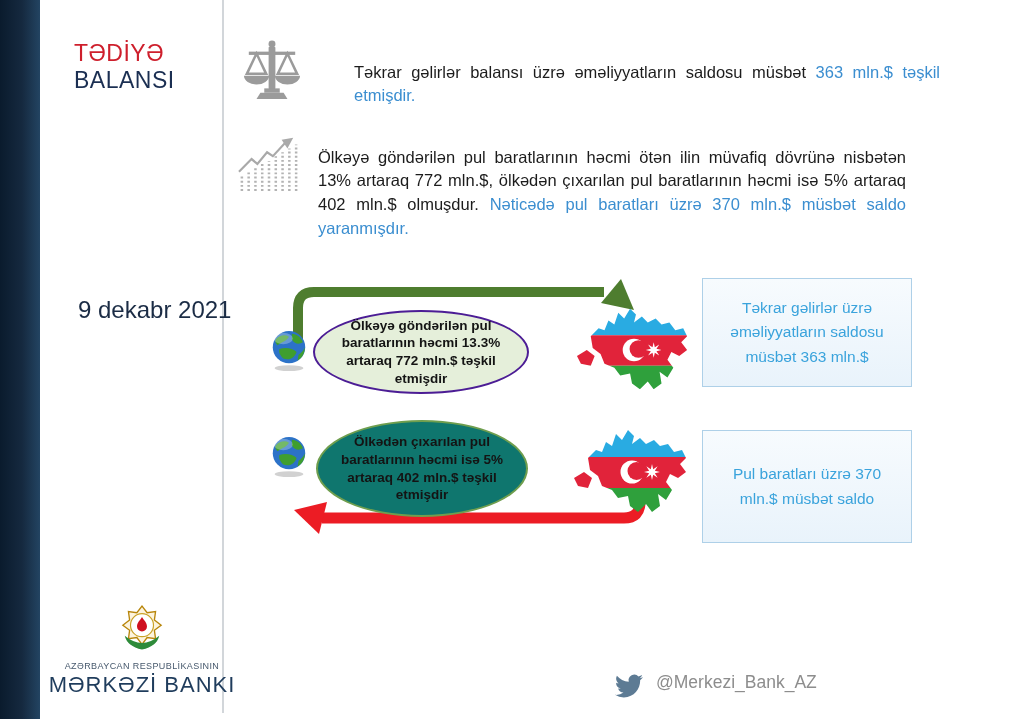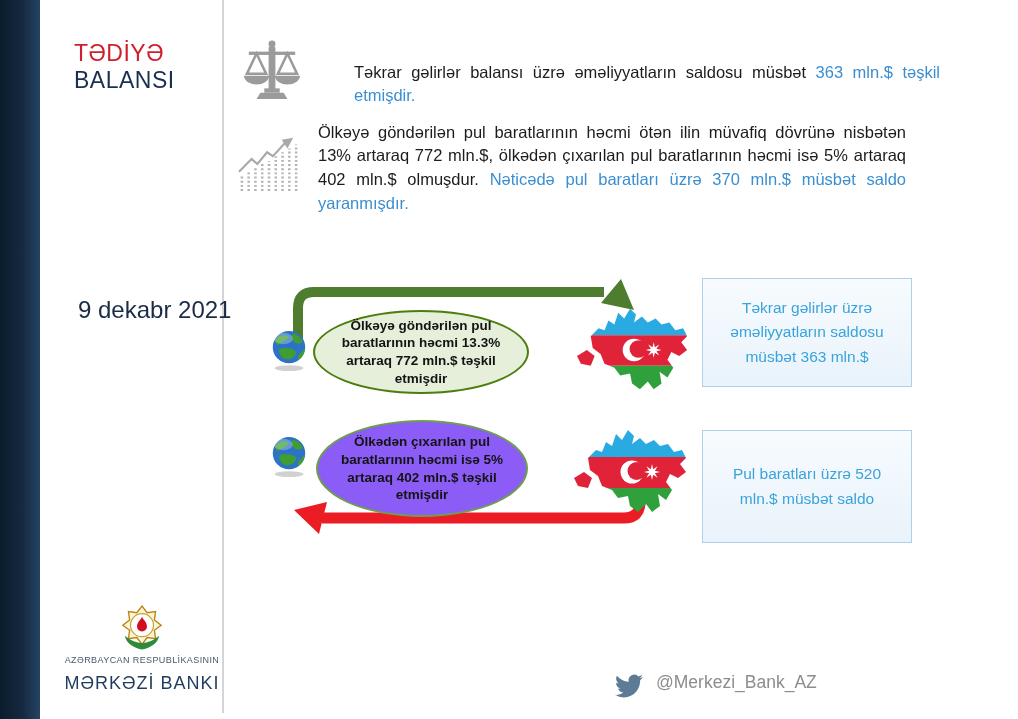--- a/index.html
+++ b/index.html
@@ -12,35 +12,35 @@
 
   .title{position:absolute;left:74px;top:40px;font-weight:normal;font-size:23px;
     letter-spacing:.5px;line-height:1.18;}
   .title .t1{color:#ce1f2c;}
   .title .t2{color:#1b2f52;text-align:center;}
 
   .date{position:absolute;left:78px;top:296px;font-size:24px;color:#1b2c45;}
 
   .logo-block{position:absolute;left:46px;top:604px;width:192px;text-align:center;}
   .logo-block svg{display:block;margin:0 auto;}
-  .org1{font-size:9px;color:#46586c;letter-spacing:.4px;margin-top:1px;white-space:nowrap;}
-  .org2{font-size:18px;color:#1f3c5c;letter-spacing:1px;margin-top:8px;white-space:nowrap;}
+  .org1{font-size:9px;color:#46586c;letter-spacing:.4px;margin-top:7px;white-space:nowrap;}
+  .org2{font-size:22px;color:#1f3c5c;letter-spacing:1px;margin-top:1px;white-space:nowrap;}
 
   .para{position:absolute;font-size:16.5px;line-height:1.44;color:#1c1c1c;text-align:justify;}
   .p1{left:334px;top:44px;width:586px;margin-left:20px;}
-  .p2{left:318px;top:104px;width:588px;}
+  .p2{left:318px;top:129px;width:588px;}
   .blue{color:#3b8ed0;}
 
   .icon-abs{position:absolute;}
 
   .oval{position:absolute;border-radius:50%;display:flex;align-items:center;justify-content:center;
     text-align:center;font-weight:bold;font-size:13.5px;color:#141414;line-height:1.3;
     padding:6px 14px;box-sizing:border-box;}
-  .oval1{left:313px;top:310px;width:216px;height:84px;background:#e5efda;border:2px solid #4d7c0f;}
-  .oval2{left:316px;top:420px;width:212px;height:97px;background:#8b5cf6;border:2px solid #6f9e4e;}
+  .oval1{left:313px;top:310px;width:216px;height:84px;background:#e5efda;border:2px solid #4c1d95;}
+  .oval2{left:316px;top:420px;width:212px;height:97px;background:#0f766e;border:2px solid #6f9e4e;}
 
   .bluebox{position:absolute;left:702px;width:210px;background:linear-gradient(#f7fbfe,#e9f3fb);
     border:1px solid #aed0e8;color:#3aa3dc;font-size:15.5px;line-height:1.55;
     display:flex;align-items:center;justify-content:center;text-align:center;
     padding:13px 13px;box-sizing:border-box;}
   .box1{top:278px;height:109px;}
   .box2{top:430px;height:113px;}
 
   .arrows{position:absolute;left:0;top:0;pointer-events:none;}
   .map{position:absolute;}
@@ -173,21 +173,21 @@
       <circle cx="60" cy="52" r="11.5" fill="#fff"></circle>
       <circle cx="64.5" cy="51" r="9" fill="#e1233a"></circle>
       <polygon transform="translate(80,52)" fill="#fff" points="8,0 2.87,1.19 5.66,5.66 1.19,2.87 0,8 -1.19,2.87 -5.66,5.66 -2.87,1.19 -8,0 -2.87,-1.19 -5.66,-5.66 -1.19,-2.87 0,-8 1.19,-2.87 5.66,-5.66 2.87,-1.19"></polygon>
     </g>
   </svg>
 
   <div class="bluebox box1">
     <span>Təkrar gəlirlər üzrə əməliyyatların saldosu müsbət 363 mln.$</span>
   </div>
   <div class="bluebox box2">
-    <span>Pul baratları üzrə 520 mln.$ müsbət saldo</span>
+    <span>Pul baratları üzrə 370 mln.$ müsbət saldo</span>
   </div>
 
   <div class="twitter">
     <svg width="34" height="28" viewBox="0 0 24 24">
       <path fill="#5d7b94" d="M23.953 4.57a10 10 0 01-2.825.775 4.958 4.958 0 002.163-2.723c-.951.555-2.005.959-3.127 1.184a4.92 4.92 0 00-8.384 4.482C7.69 8.095 4.067 6.13 1.64 3.162a4.822 4.822 0 00-.666 2.475c0 1.71.87 3.213 2.188 4.096a4.904 4.904 0 01-2.228-.616v.06a4.923 4.923 0 003.946 4.827 4.996 4.996 0 01-2.212.085 4.936 4.936 0 004.604 3.417 9.867 9.867 0 01-6.102 2.105c-.39 0-.779-.023-1.17-.067a13.995 13.995 0 007.557 2.209c9.053 0 13.998-7.496 13.998-13.985 0-.21 0-.42-.015-.63A9.935 9.935 0 0024 4.59z"></path>
     </svg>
     <span class="handle">@Merkezi_Bank_AZ</span>
   </div>
 
 </div>

